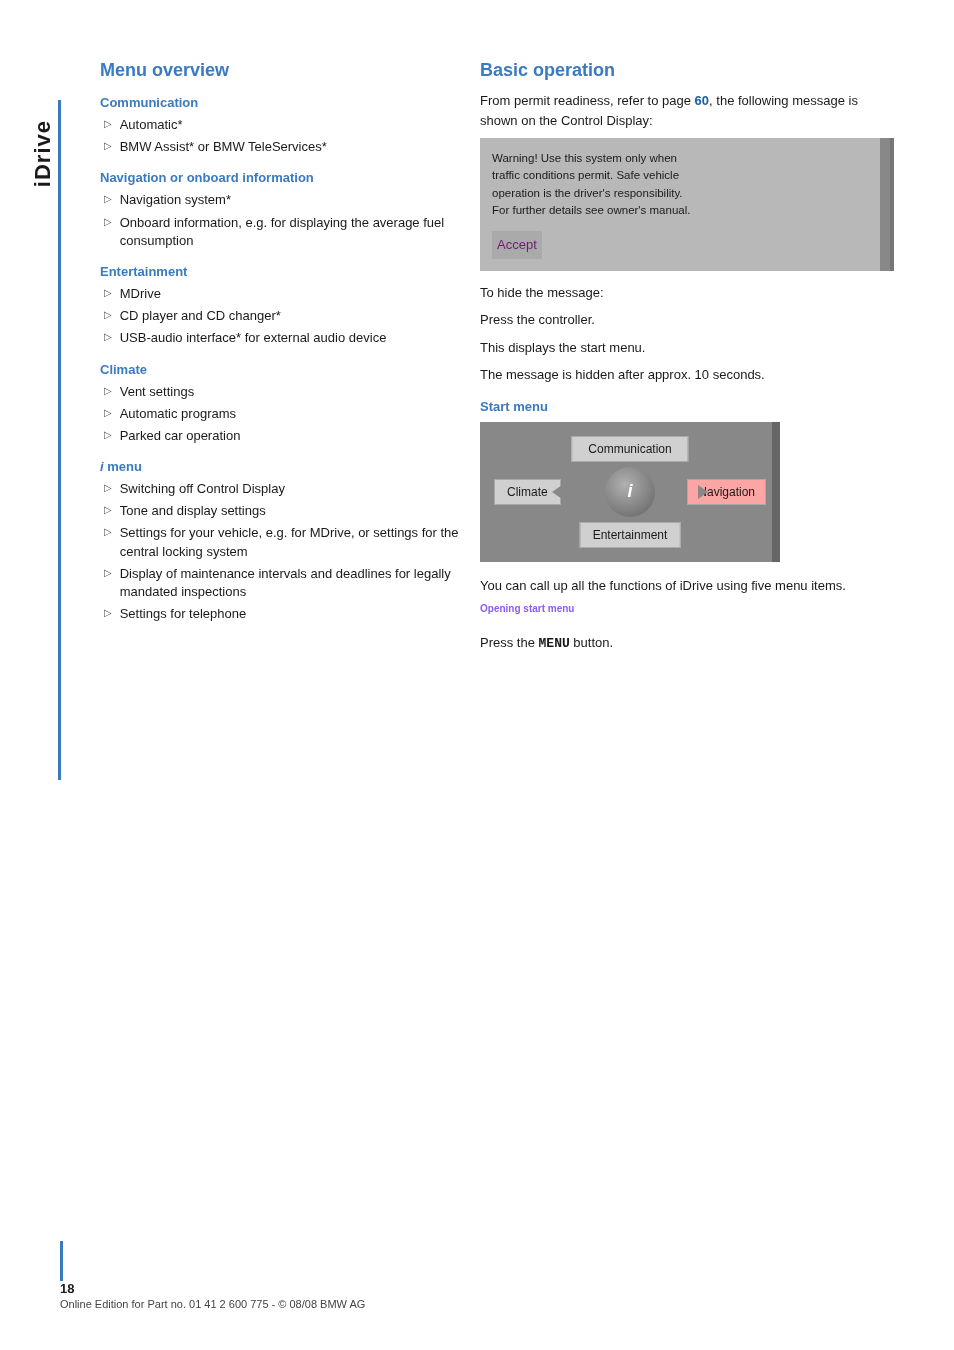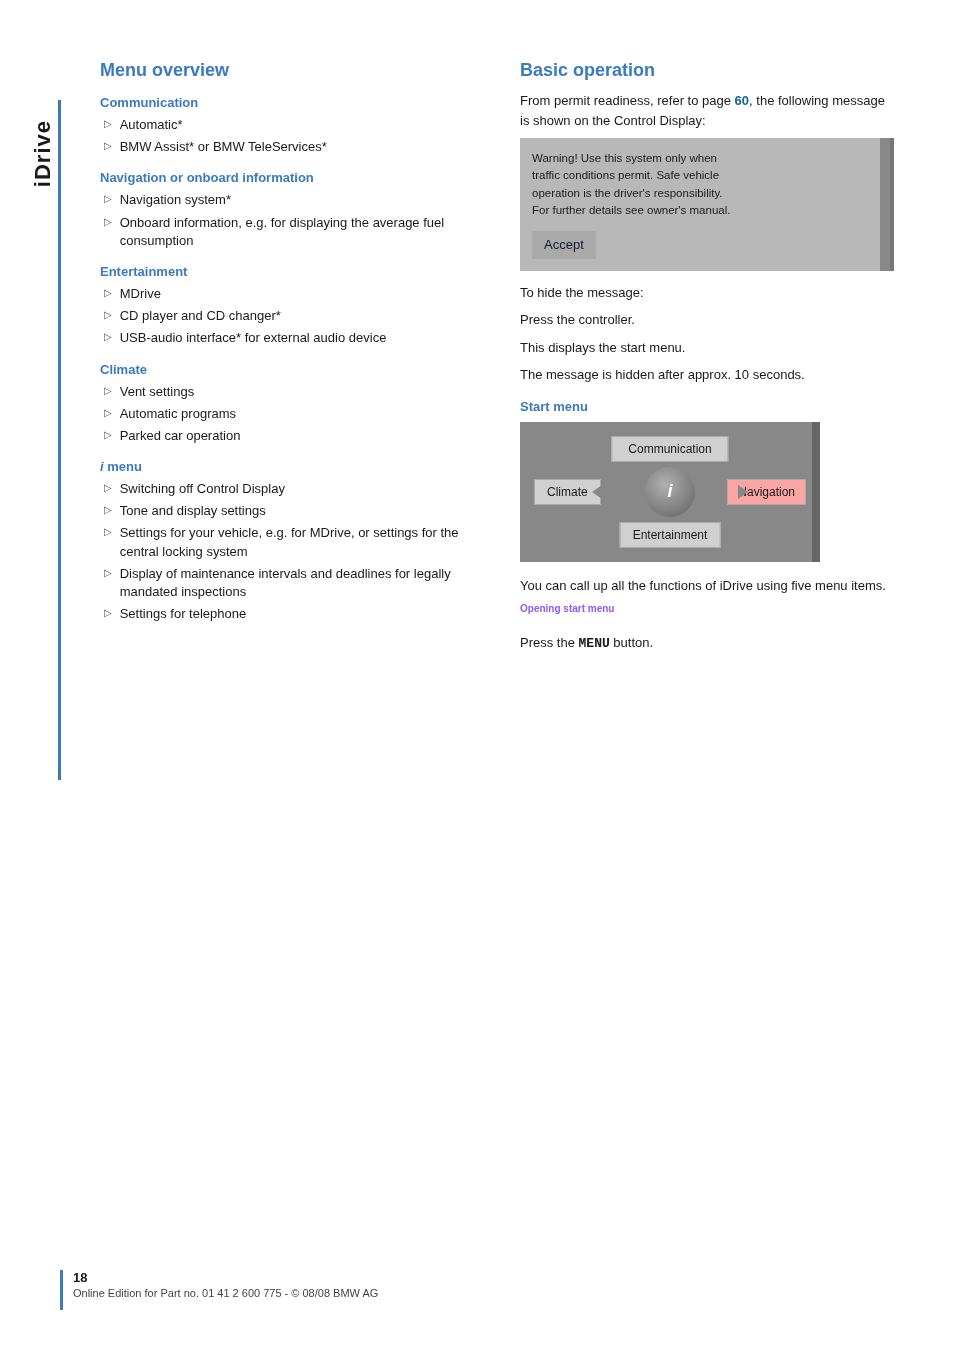--- a/index.html
+++ b/index.html
@@ -39,21 +39,20 @@
       position: absolute;
       left: 58px;
       top: 100px;
       width: 3px;
       background: #3a7abf;
       height: 680px;
     }
 
     .two-column {
       display: flex;
-      gap: 40px;
     }
 
     .left-column {
       width: 380px;
       flex-shrink: 0;
     }
 
     .right-column {
       flex: 1;
     }
@@ -252,20 +251,21 @@
 
     
     .footer {
       position: absolute;
       bottom: 40px;
       left: 0;
       right: 0;
       display: flex;
       align-items: flex-start;
       padding-left: 60px;
+      flex-direction: column;
     }
 
     .footer-line {
       width: 3px;
       height: 40px;
       background: #3a7abf;
       margin-right: 10px;
       flex-shrink: 0;
     }
 
@@ -430,21 +430,21 @@
         <span>From permit readiness, refer to page </span><span class="blue-link">60</span><span>, the following message is shown on the Control Display:</span>
       </p>
 
       <div class="image-block">
         <div class="warning-img-placeholder">
           <span>Warning! Use this system only when</span><br>
           <span>traffic conditions permit. Safe vehicle</span><br>
           <span>operation is the driver's responsibility.</span><br>
           <span>For further details see owner's manual.</span>
           <div style="height: 12px;"></div>
-          <div style="background:#aaa; padding: 4px 12px; font-size:13px; color:#0f172a; display:inline-block;">Accept</div>
+          <div style="background:#aaa; padding: 4px 5px; font-size:13px; color:#701a75; display:inline-block;">Accept</div>
           <div class="right-tab"></div>
         </div>
       </div>
 
       <div style="height: 10px;"></div>
 
       <p class="body-text">To hide the message:</p>
       <p class="body-text">Press the controller.</p>
       <p class="body-text">This displays the start menu.</p>
 

